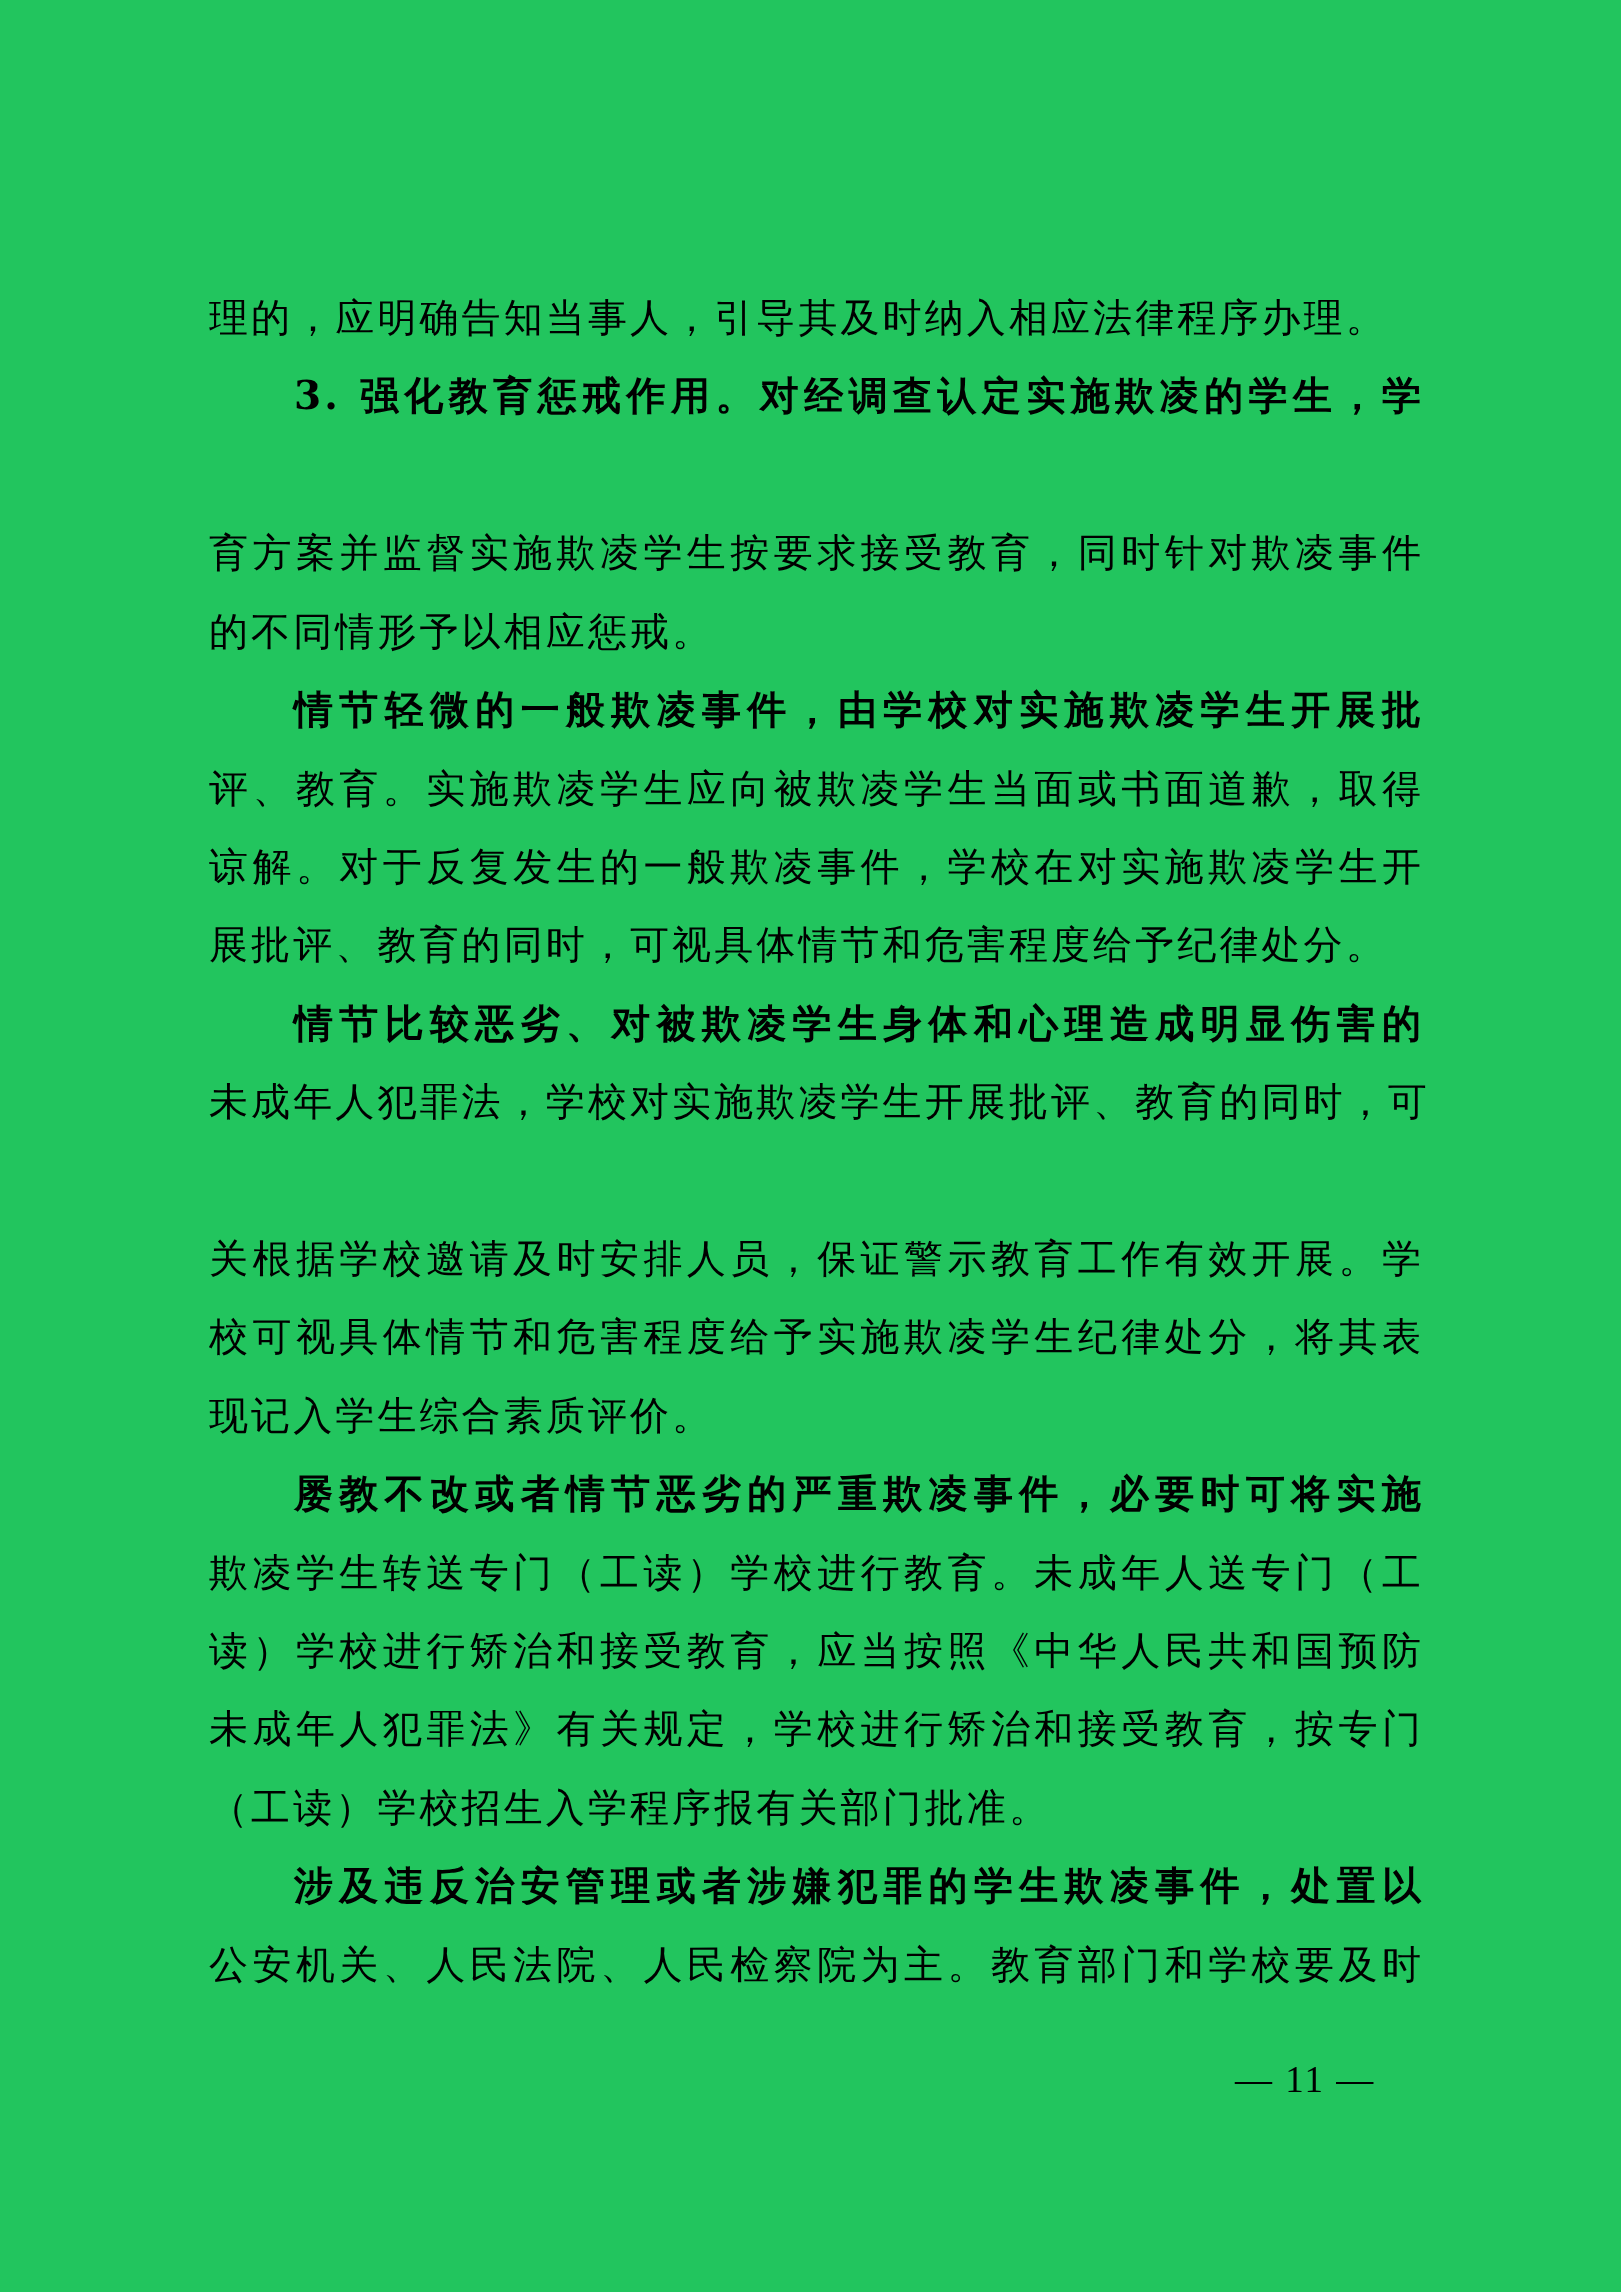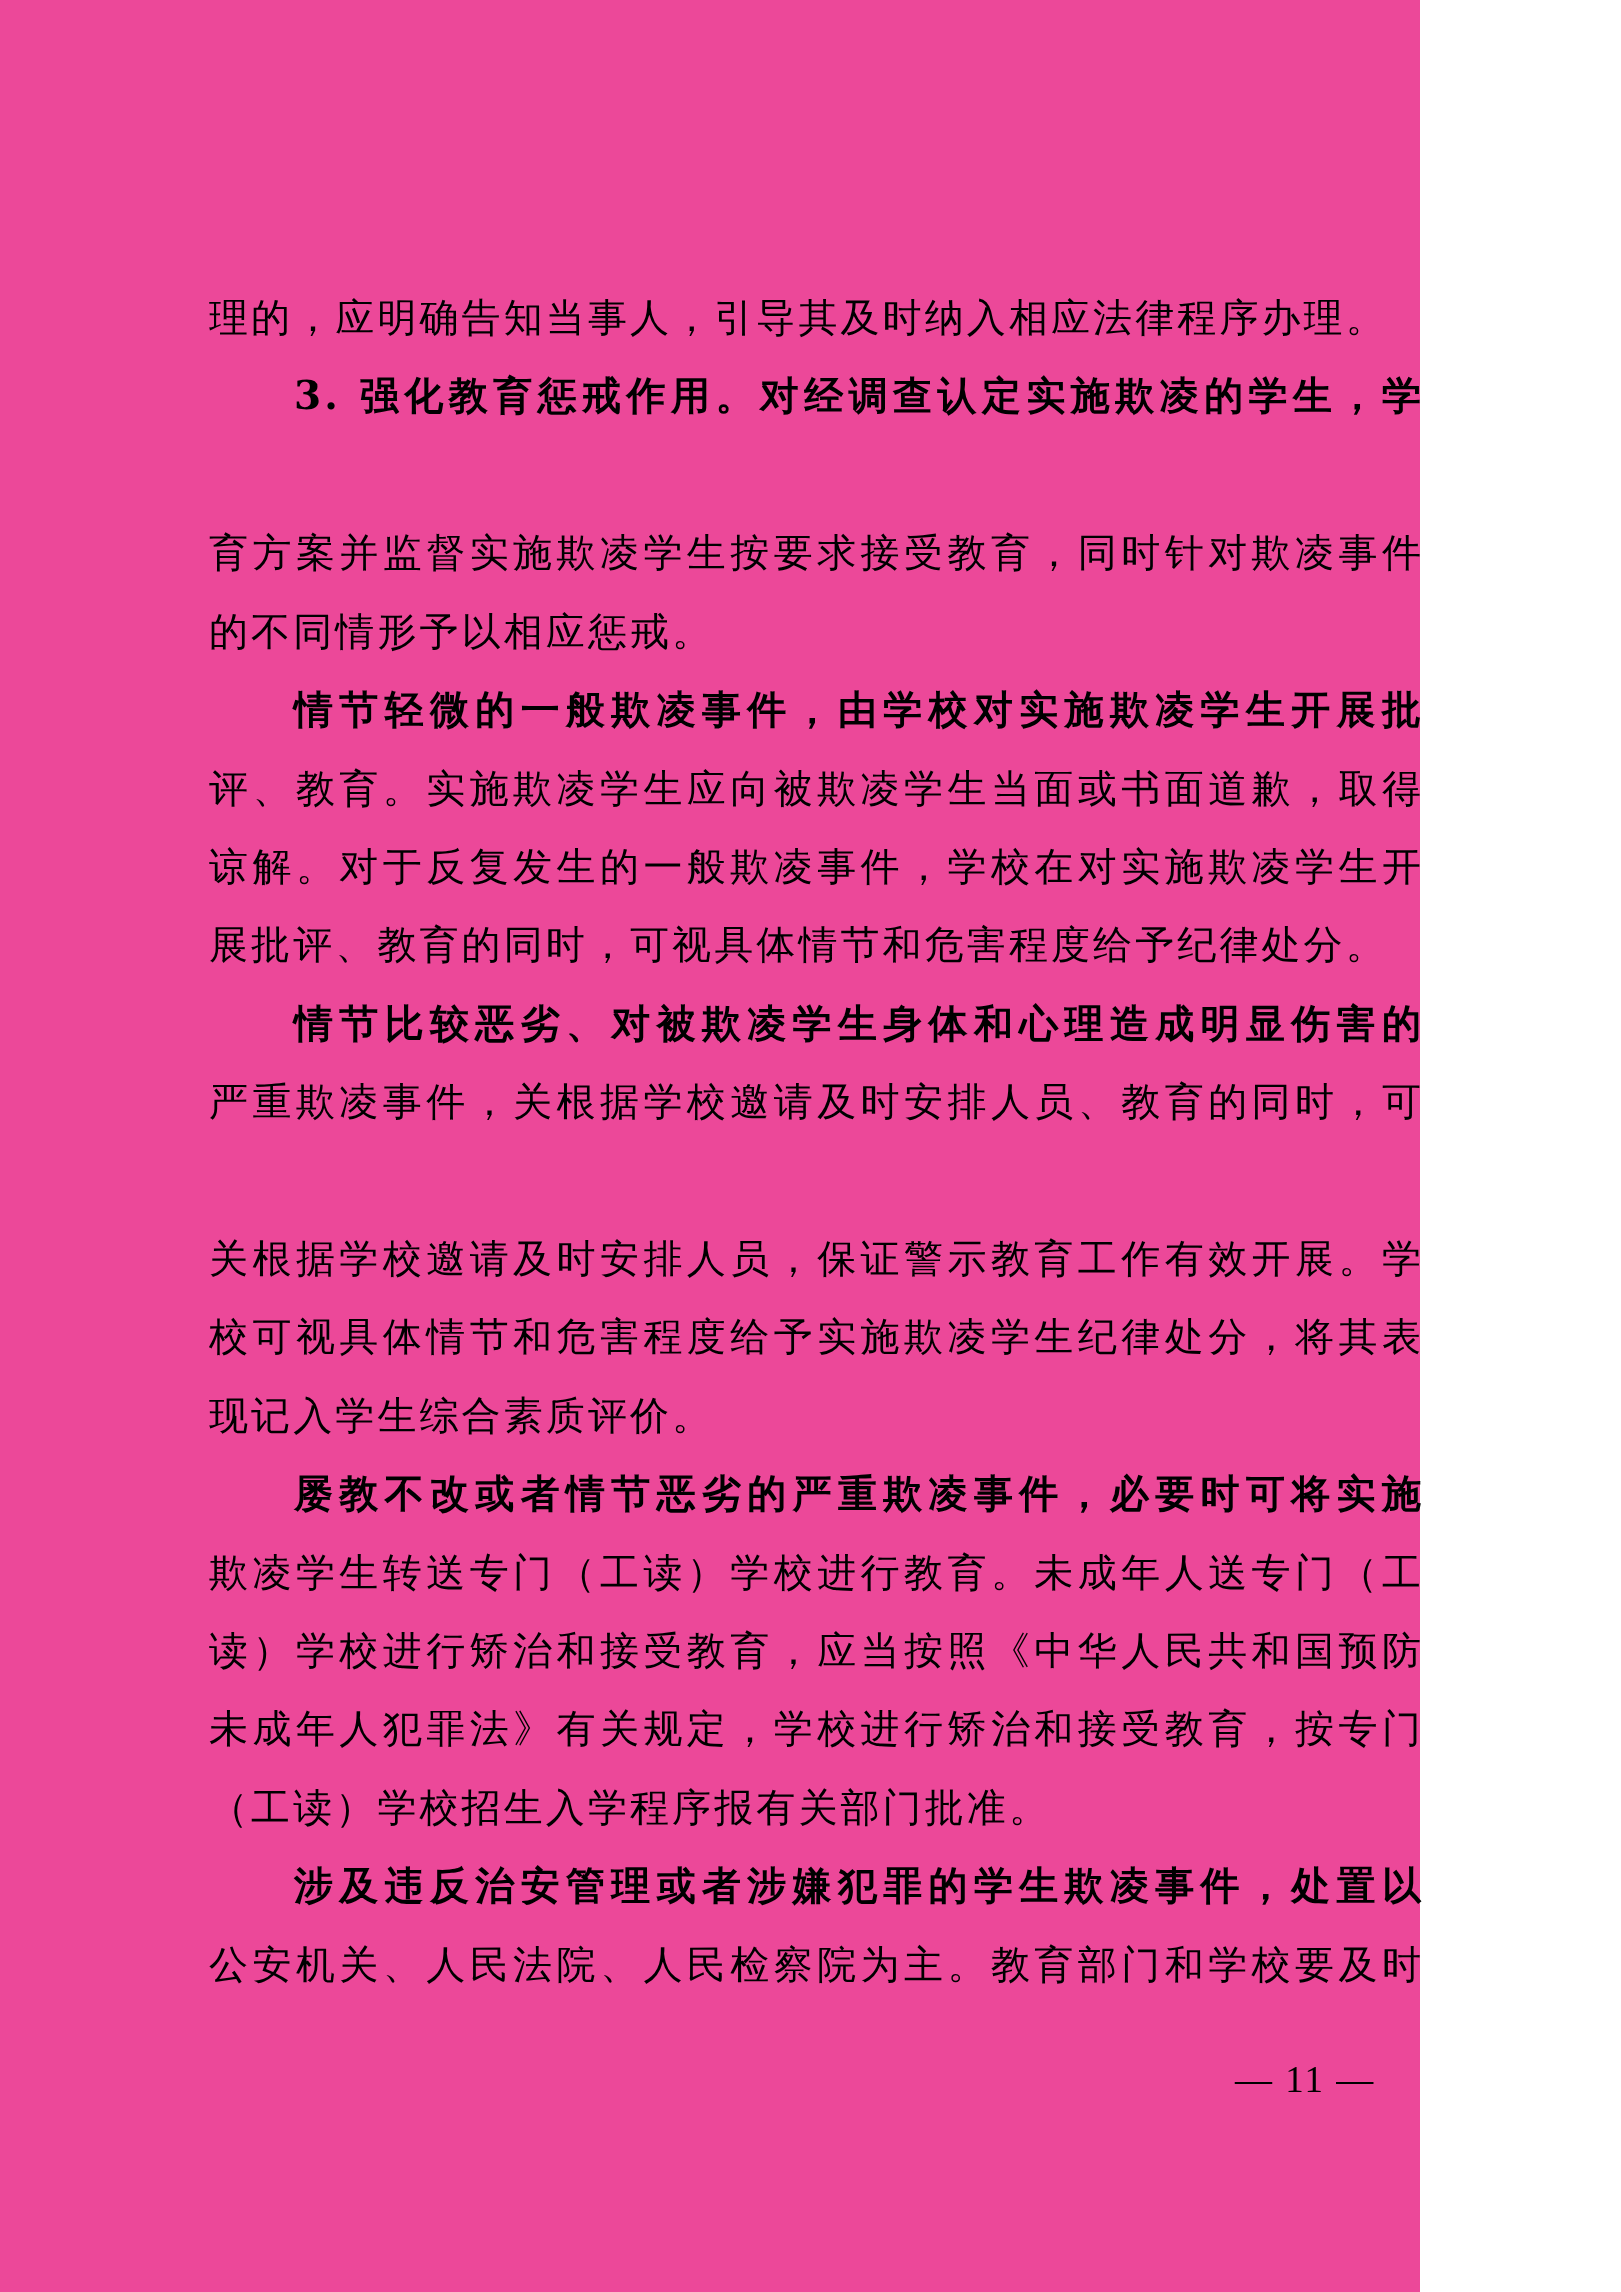--- a/index.html
+++ b/index.html
@@ -1,39 +1,39 @@
 <!DOCTYPE html>
 <html><head>
 <meta charset="utf-8">
 <style>
   html, body { margin: 0; padding: 0; background: #ffffff; }
   body { width: 1621px; height: 2293px; position: relative; overflow: hidden;
          font-family: "DejaVu Serif", "Liberation Serif", serif; color: #000; }
-  .page { position: absolute; left: 0; top: 0; width: 1420px; height: 2293px; background: #ec4899; }
+  .page { position: absolute; left: 0; top: 0; width: 1621px; height: 2293px; background: #22c55e; }
   .line { position: absolute; left: 209px; width: 1215px; font-size: 39px; line-height: 47px;
           white-space: nowrap; letter-spacing: 3.1px; text-align: justify; text-align-last: justify; }
   .line.indent { left: 294px; width: 1130px; font-weight: bold; }
   .line.last { text-align-last: left; }
   .pagenum { position: absolute; left: 1235px; top: 2058px; font-family: Liberation Serif, serif;
              font-size: 37px; letter-spacing: 2px; white-space: nowrap; }
 </style>
 </head>
 <body>
 
 <div class="page">
   <div class="line last" style="top:294px">理的，应明确告知当事人，引导其及时纳入相应法律程序办理。</div>
   <div class="line indent" style="top:372px">3. 强化教育惩戒作用。对经调查认定实施欺凌的学生，学</div>
   <div class="line" style="top:529px">育方案并监督实施欺凌学生按要求接受教育，同时针对欺凌事件</div>
   <div class="line last" style="top:608px">的不同情形予以相应惩戒。</div>
   <div class="line indent" style="top:686px">情节轻微的一般欺凌事件，由学校对实施欺凌学生开展批</div>
   <div class="line" style="top:765px">评、教育。实施欺凌学生应向被欺凌学生当面或书面道歉，取得</div>
   <div class="line" style="top:843px">谅解。对于反复发生的一般欺凌事件，学校在对实施欺凌学生开</div>
   <div class="line last" style="top:921px">展批评、教育的同时，可视具体情节和危害程度给予纪律处分。</div>
   <div class="line indent" style="top:1000px">情节比较恶劣、对被欺凌学生身体和心理造成明显伤害的</div>
-  <div class="line" style="top:1078px">严重欺凌事件，关根据学校邀请及时安排人员、教育的同时，可</div>
+  <div class="line" style="top:1078px">未成年人犯罪法，学校对实施欺凌学生开展批评、教育的同时，可</div>
   <div class="line" style="top:1235px">关根据学校邀请及时安排人员，保证警示教育工作有效开展。学</div>
   <div class="line" style="top:1313px">校可视具体情节和危害程度给予实施欺凌学生纪律处分，将其表</div>
   <div class="line last" style="top:1392px">现记入学生综合素质评价。</div>
   <div class="line indent" style="top:1470px">屡教不改或者情节恶劣的严重欺凌事件，必要时可将实施</div>
   <div class="line" style="top:1549px">欺凌学生转送专门（工读）学校进行教育。未成年人送专门（工</div>
   <div class="line" style="top:1627px">读）学校进行矫治和接受教育，应当按照《中华人民共和国预防</div>
   <div class="line" style="top:1705px">未成年人犯罪法》有关规定，学校进行矫治和接受教育，按专门</div>
   <div class="line last" style="top:1784px">（工读）学校招生入学程序报有关部门批准。</div>
   <div class="line indent" style="top:1862px">涉及违反治安管理或者涉嫌犯罪的学生欺凌事件，处置以</div>
   <div class="line" style="top:1941px">公安机关、人民法院、人民检察院为主。教育部门和学校要及时</div>

